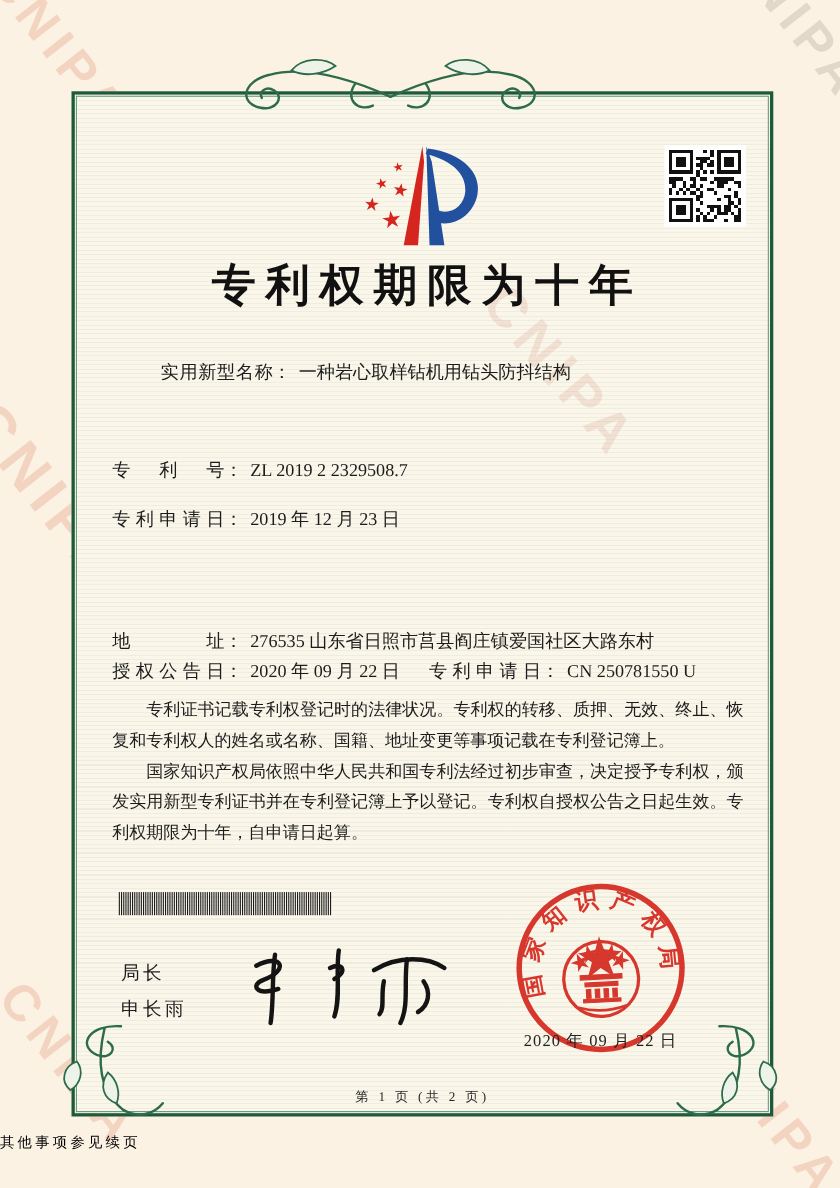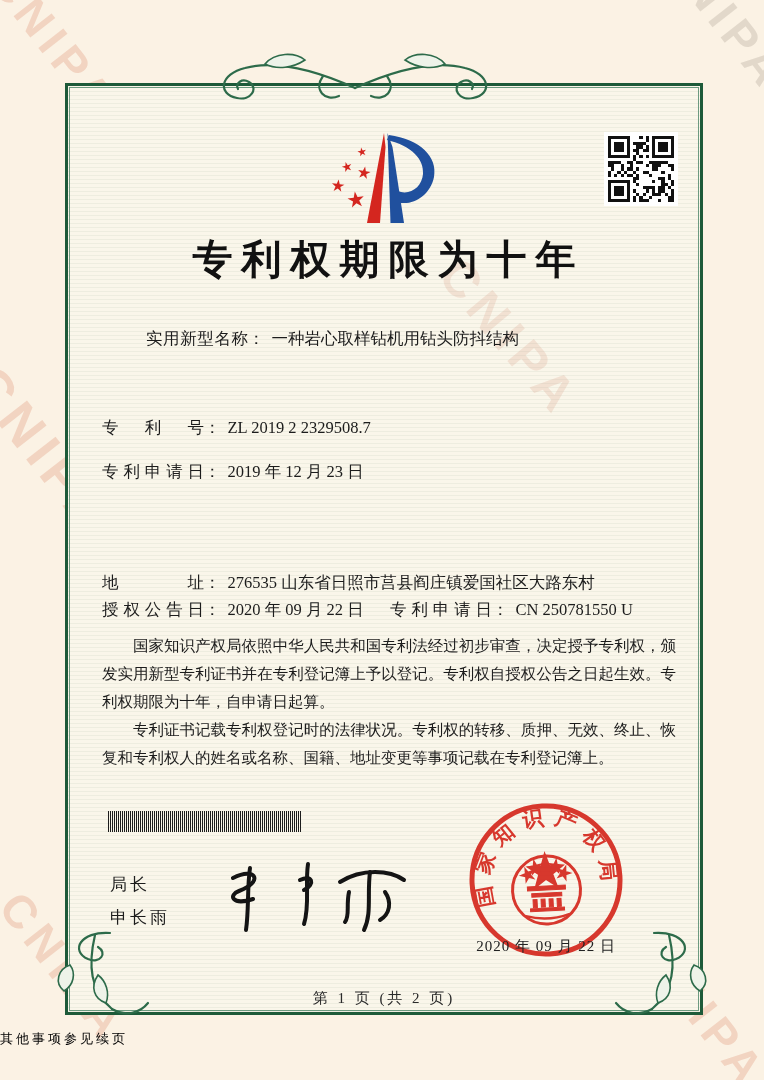--- a/index.html
+++ b/index.html
@@ -57,21 +57,21 @@
     letter-spacing:3px; color:#1c1c1c; }
   .sig-name { position:absolute; left:42px; top:820px; font-size:17px;
     letter-spacing:3px; color:#1c1c1c; }
   .sig-script { position:absolute; left:152px; top:768px; width:205px; height:82px; }
   .seal { position:absolute; left:398px; top:714px; width:160px; height:160px;
     transform:rotate(-3deg); opacity:0.92; }
   .seal-date { position:absolute; left:398px; top:851px; width:160px;
     text-align:center; font-size:15px; letter-spacing:1px; color:#222;
     white-space:nowrap; }
   .page-num { position:absolute; left:0; top:903px; width:100%; text-align:center;
-    font-size:15px; letter-spacing:3px; color:#2a2a2a; }
+    font-size:12px; letter-spacing:3px; color:#2a2a2a; }
   .footer-note { position:absolute; left:0; top:1030px; width:100%;
     text-align:left; font-size:13px; letter-spacing:3px; color:#000000; }
   .orn { position:absolute; pointer-events:none; }
   .orn path { fill:none; stroke:#2d6b4a; stroke-width:2.2; stroke-linecap:round; }
   .orn .leaf { fill:#eef3e9; stroke:#2d6b4a; stroke-width:1.6; }
   .orn.flip { transform:scaleX(-1); }
   .hidden-defs { position:absolute; width:0; height:0; }
 </style>
 </head>
 <body>
@@ -336,22 +336,22 @@
       <span class="lab">地址</span><span>：</span><span class="val">276535 山东省日照市莒县阎庄镇爱国社区大路东村</span>
     </div>
     <div class="row" style="top:513px;">
       <span class="lab">授权公告日</span><span>：</span><span class="val">2020 年 09 月 22 日</span>
       <span class="pair2">
         <span class="lab">专利申请日</span><span>：</span><span class="val">CN 250781550 U</span>
       </span>
     </div>
 
     <div class="body-text">
+      <p>专利证书记载专利权登记时的法律状况。专利权的转移、质押、无效、终止、恢复和专利权人的姓名或名称、国籍、地址变更等事项记载在专利登记簿上。</p>
       <p>国家知识产权局依照中华人民共和国专利法经过初步审查，决定授予专利权，颁发实用新型专利证书并在专利登记簿上予以登记。专利权自授权公告之日起生效。专利权期限为十年，自申请日起算。</p>
-      <p>专利证书记载专利权登记时的法律状况。专利权的转移、质押、无效、终止、恢复和专利权人的姓名或名称、国籍、地址变更等事项记载在专利登记簿上。</p>
     </div>
 
     <div class="barcode" id="barcode">
         <i style="width: 1px; margin-right: 1px;"></i>
         <i style="width: 1px; margin-right: 1px;"></i>
         <i style="width: 1px; margin-right: 1px;"></i>
         <i style="width: 1px; margin-right: 1px;"></i>
         <i style="width: 1px; margin-right: 1px;"></i>
         <i style="width: 1px; margin-right: 1px;"></i>
         <i style="width: 1px; margin-right: 1px;"></i>

